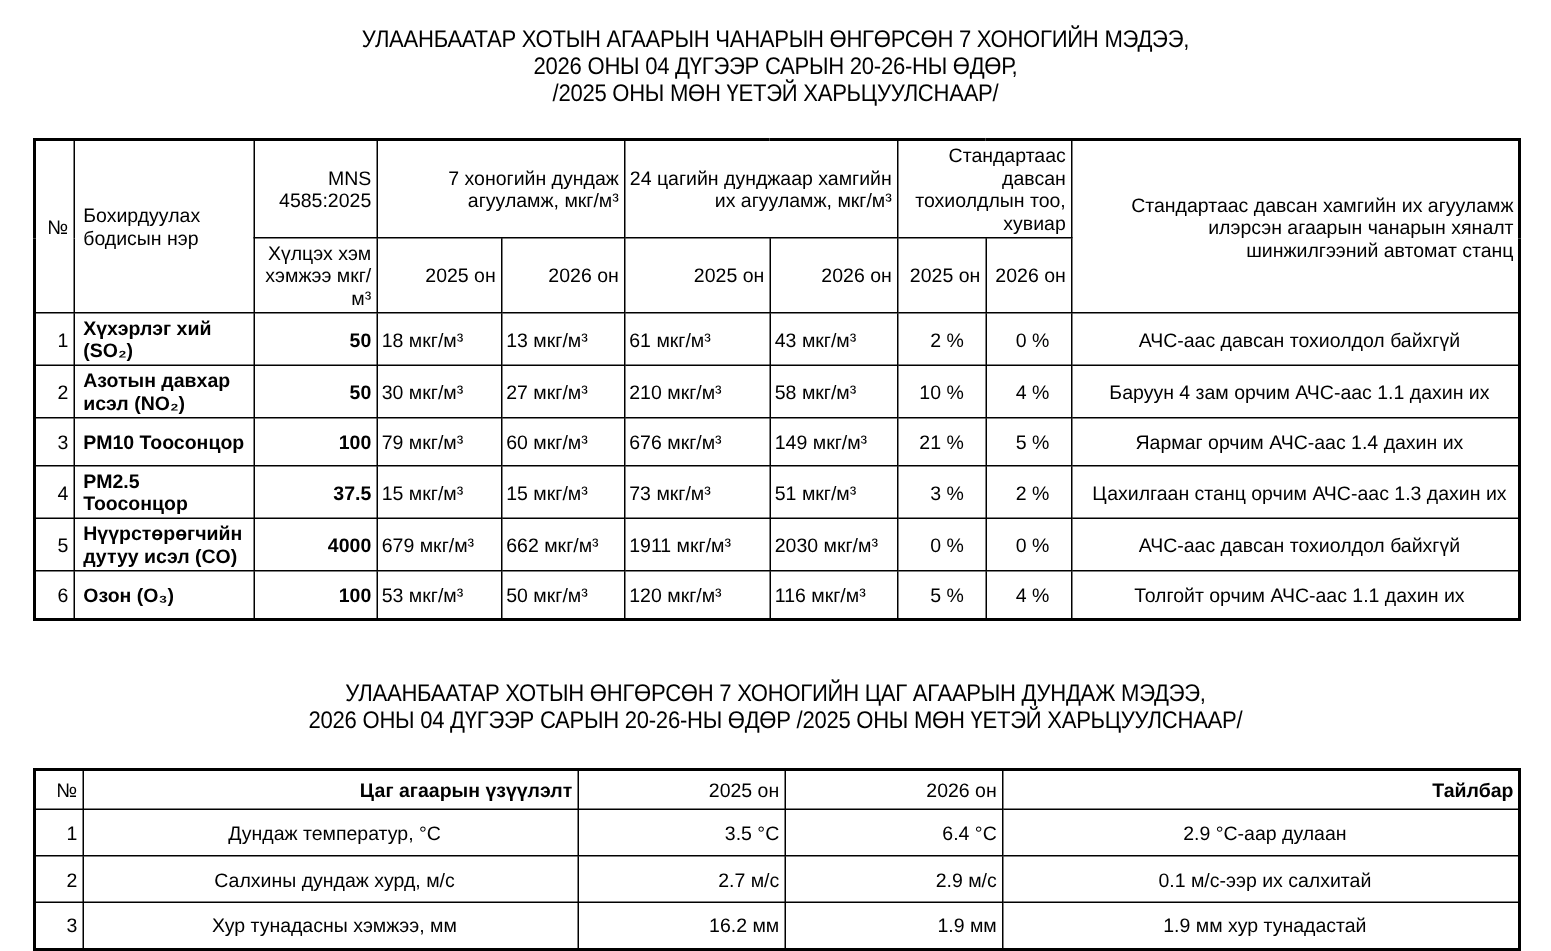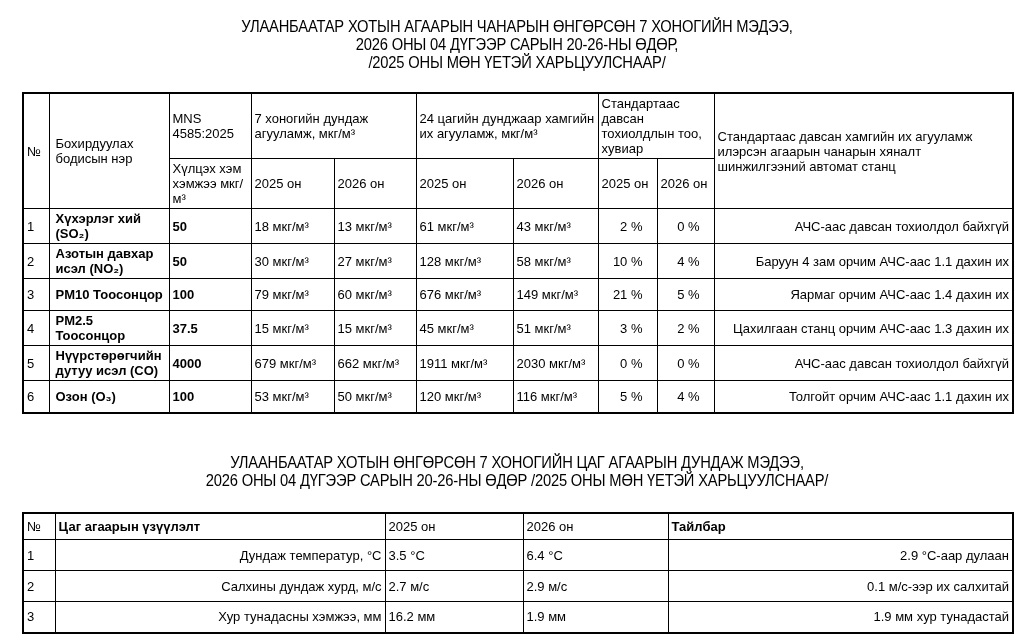--- a/index.html
+++ b/index.html
@@ -8,25 +8,25 @@
   .title{width:1034px;text-align:center;font-size:16px;line-height:18px;
     letter-spacing:-0.2px;transform:scaleX(0.92);transform-origin:center;}
   #title1{margin-top:18px;}
   #title2{margin-top:40px;}
   table{border-collapse:collapse;table-layout:fixed;width:990px;margin-left:22px;
     border:2px solid #000;}
   #aq-table{margin-top:20px;}
   #wt-table{margin-top:22px;}
   td{border:1px solid #000;font-size:13px;vertical-align:middle;
     padding:2px 3px;overflow:hidden;}
-  .c{text-align:left;}
+  .c{text-align:right;}
   .r{padding-right:10px;}
   .rp{text-align:right;padding-right:14px;}
   .l{text-align:left;padding-left:6px;}
-  .station{text-align:right;padding-left:9px;}
+  .station{text-align:center;padding-left:9px;}
   .b{font-weight:bold;margin-left:32px;}
   #aq-table thead tr.h1{height:56px;}
   #aq-table thead tr.h2{height:47px;}
   #aq-table tbody tr{height:32px;}
   #wt-table thead tr{height:27px;}
   #wt-table tbody tr{height:31px;}
 </style>
 </head>
 <body>
 
@@ -81,21 +81,21 @@
       <td class="rp">2 %</td>
       <td class="rp">0 %</td>
       <td class="station">АЧС-аас давсан тохиолдол байхгүй</td>
     </tr>
     <tr>
       <td class="c">2</td>
       <td class="l b">Азотын давхар исэл (NO₂)</td>
       <td class="c b">50</td>
       <td class="r">30 мкг/м³</td>
       <td class="r">27 мкг/м³</td>
-      <td class="r">128 мкг/м³</td>
+      <td class="r">210 мкг/м³</td>
       <td class="r">58 мкг/м³</td>
       <td class="rp">10 %</td>
       <td class="rp">4 %</td>
       <td class="station">Баруун 4 зам орчим АЧС-аас 1.1 дахин их</td>
     </tr>
     <tr>
       <td class="c">3</td>
       <td class="l b">PM10 Тоосонцор</td>
       <td class="c b">100</td>
       <td class="r">79 мкг/м³</td>
@@ -105,21 +105,21 @@
       <td class="rp">21 %</td>
       <td class="rp">5 %</td>
       <td class="station">Яармаг орчим АЧС-аас 1.4 дахин их</td>
     </tr>
     <tr>
       <td class="c">4</td>
       <td class="l b">PM2.5 Тоосонцор</td>
       <td class="c b">37.5</td>
       <td class="r">15 мкг/м³</td>
       <td class="r">15 мкг/м³</td>
-      <td class="r">45 мкг/м³</td>
+      <td class="r">73 мкг/м³</td>
       <td class="r">51 мкг/м³</td>
       <td class="rp">3 %</td>
       <td class="rp">2 %</td>
       <td class="station">Цахилгаан станц орчим АЧС-аас 1.3 дахин их</td>
     </tr>
     <tr>
       <td class="c">5</td>
       <td class="l b">Нүүрстөрөгчийн дутуу исэл (CO)</td>
       <td class="c b">4000</td>
       <td class="r">679 мкг/м³</td>

